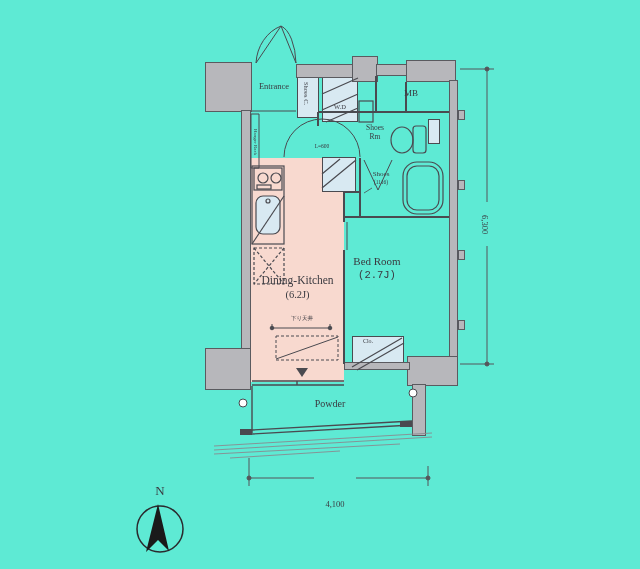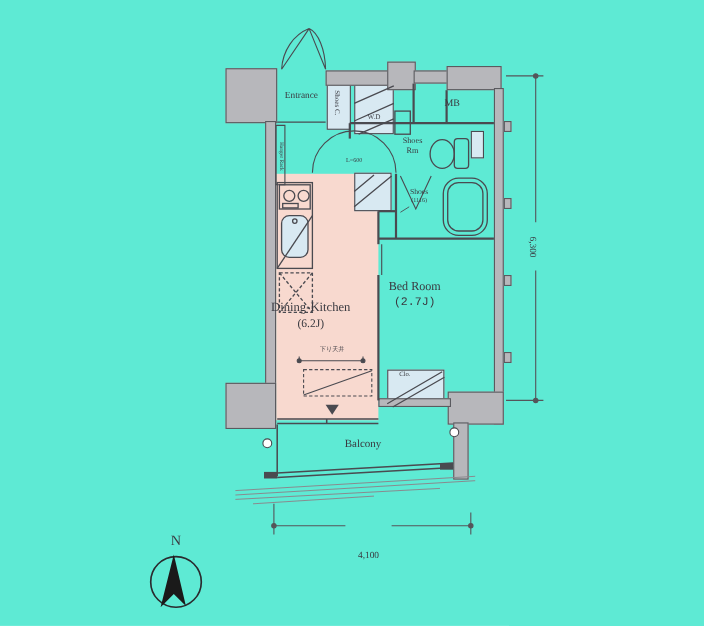--- a/index.html
+++ b/index.html
@@ -136,28 +136,28 @@
   <div class="lbl" style="left:354px;top:124px;width:42px;font-size:7.5px;">
     <span>Shoes</span><br>
     <span>Rm</span>
   </div>
   <div class="lbl" style="left:306px;top:143px;width:32px;font-size:5.5px;">L=600</div>
   <div class="lbl" style="left:364px;top:170px;width:34px;font-size:7px;">
     <span>Shoes</span><br>
     <span style="font-size:5.5px;">(1116)</span>
   </div>
   <div class="lbl vert" style="left:252px;top:116px;height:52px;font-size:5px;">Hanger Rack</div>
-  <div class="lbl" style="left:235px;top:274px;width:95px;font-size:11.5px;">
+  <div class="lbl" style="left:250px;top:274px;width:95px;font-size:11.5px;">
     <span>Dining-Kitchen</span><br>
     <span style="font-size:10.5px;">(6.2J)</span>
   </div>
   <div class="lbl" style="left:272px;top:315px;width:60px;font-size:5.5px;">下り天井</div>
   <div class="lbl" style="left:328px;top:255px;width:98px;font-size:11px;">
     <span>Bed Room</span><br>
     <span style="font-size:10.5px;font-family:Liberation Mono, monospace;">(2.7J)</span>
   </div>
   <div class="lbl" style="left:356px;top:338px;width:24px;font-size:6px;">Clo.</div>
-  <div class="lbl" style="left:280px;top:398px;width:100px;font-size:10px;">Balcony</div>
+  <div class="lbl" style="left:280px;top:398px;width:100px;font-size:10px;">Powder</div>
   <div class="lbl" style="left:314px;top:499px;width:42px;font-size:8.5px;">4,100</div>
   <div class="lbl vert" style="left:480px;top:203px;height:44px;font-size:8.5px;">6,300</div>
   <div class="lbl" style="left:150px;top:483px;width:20px;font-size:13px;">N</div>
 
 </div>
 
 </body></html>

